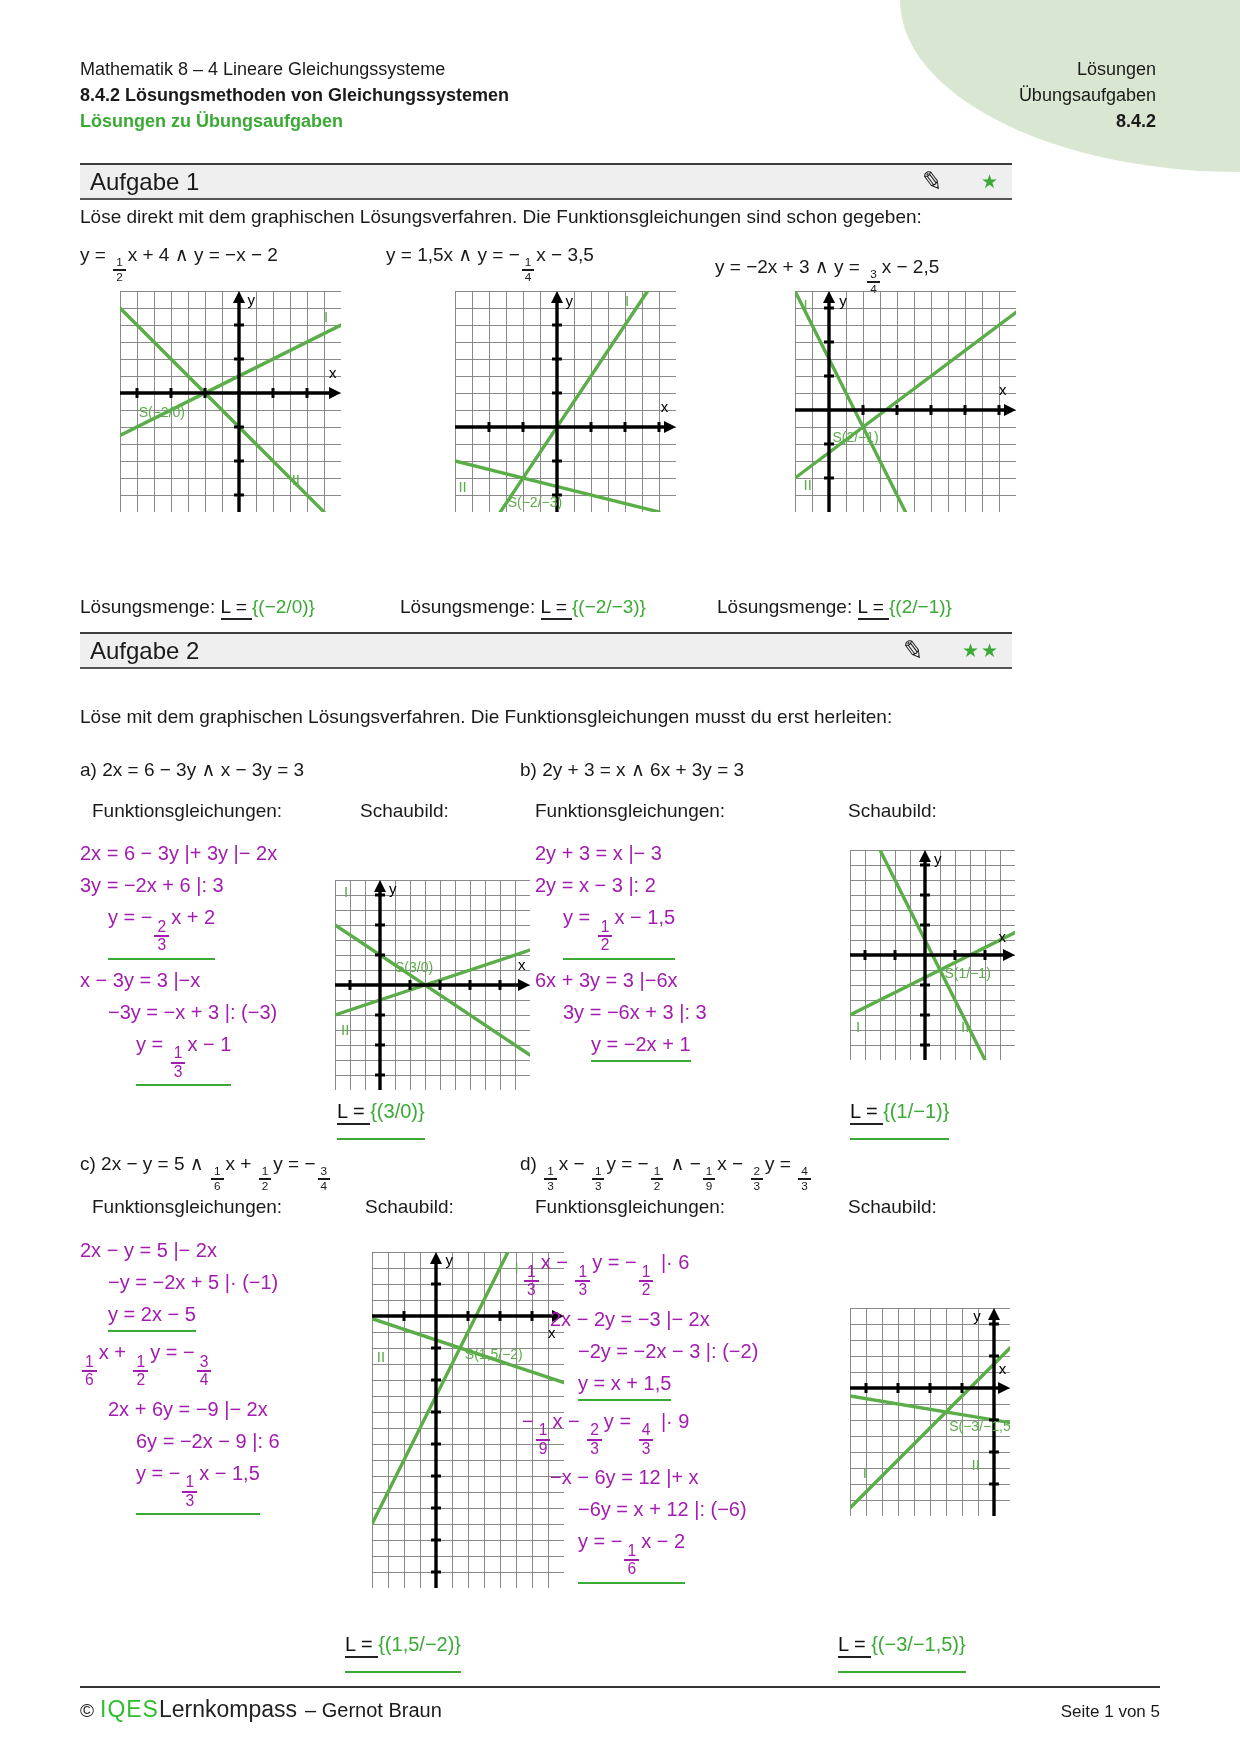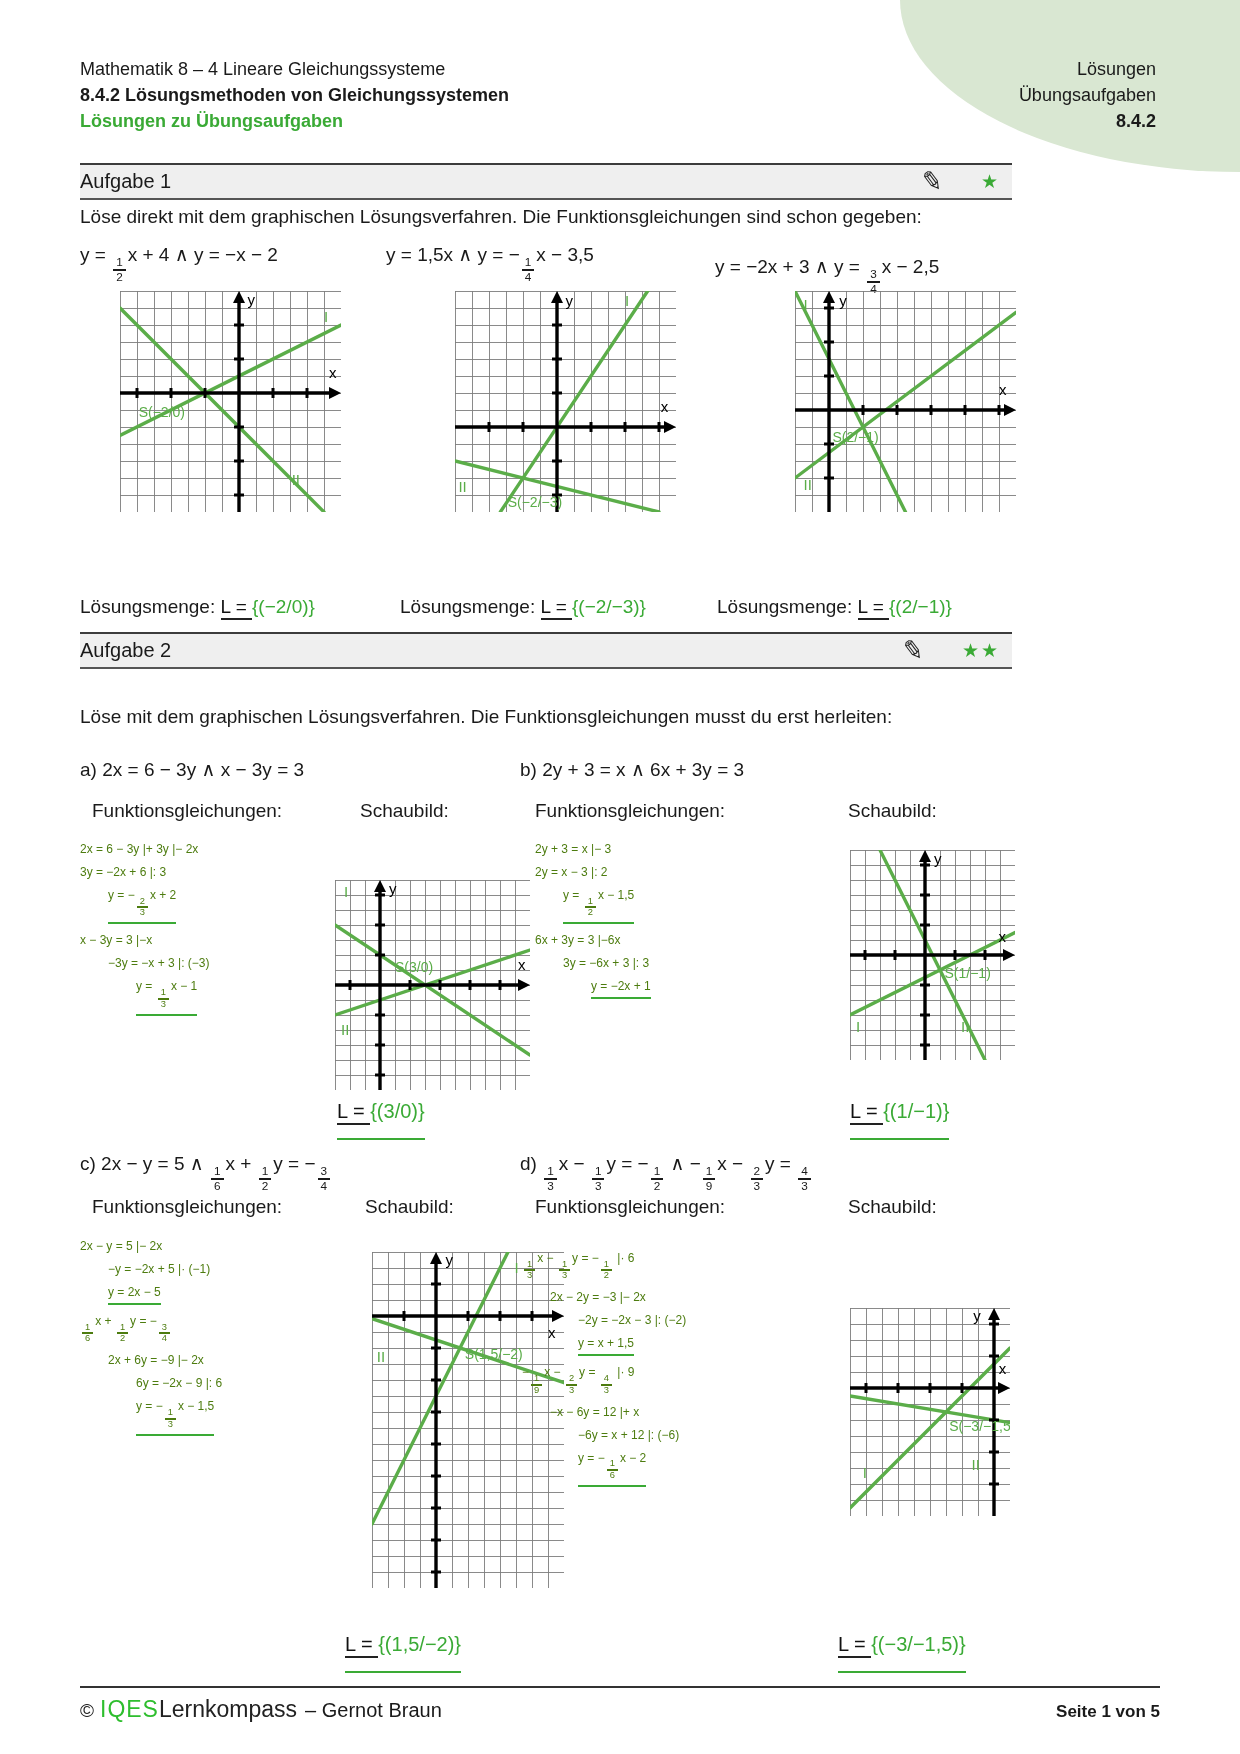--- a/index.html
+++ b/index.html
@@ -10,52 +10,52 @@
   .blob{top:0;right:0;width:340px;height:172px;background:#d9e7d2;border-bottom-left-radius:100% 100%;}
   .corner-text{top:56px;right:84px;text-align:right;font-size:18px;line-height:26px;}
   .corner-text .b{font-weight:bold;}
   
   .hdr{left:80px;top:56px;font-size:18px;line-height:26px;}
   .hdr .l2{font-weight:bold;}
   .hdr .l3{font-weight:bold;color:#3aaa35;}
   
   .bar{left:80px;width:932px;height:37px;background:#efefef;border-top:2px solid #3c3c3c;
        border-bottom:2px solid #555;box-sizing:border-box;display:flex;align-items:center;}
-  .bar .t{font-size:20px;flex:1;}
+  .bar .t{font-size:24px;padding-left:10px;flex:1;}
   .bar .pencil{font-size:26px;color:#222;transform:rotate(8deg);margin-right:38px;}
   .bar .stars{color:#3aaa35;font-size:19px;letter-spacing:2px;margin-right:12px;white-space:nowrap;}
   .instr{left:80px;font-size:19px;}
   .eq{font-size:19px;}
   .eq .frac,.part-h .frac{font-size:0.62em;}
   .frac{display:inline-flex;flex-direction:column;text-align:center;vertical-align:-0.45em;
         line-height:1.05;margin:0 2px;}
   .frac .fn{padding:0 3px;border-bottom:2px solid currentColor;}
   .frac .fd{padding:0 3px;}
   .sol{font-size:19px;white-space:nowrap;}
   .pfx{color:#111;border-bottom:2px solid #222;padding-bottom:1px;}
   .val{color:#3aaa35;}
   .ulwrap{border-bottom:2px solid #3aaa35;padding-bottom:16px;width:fit-content;}
   .part-h{font-size:19px;}
   .colhead{font-size:19px;}
-  .steps{color:#4d7c0f;font-size:12px;}
+  .steps{color:#a21caf;font-size:20px;}
   .step{margin:9px 0;width:fit-content;}
   .step .frac{font-size:0.78em;vertical-align:-0.5em;}
   .step.ul{border-bottom:2px solid #3aaa35;padding-bottom:4px;}
   .step.i1{margin-left:28px;}
   .step.i2{margin-left:56px;}
   .result{font-size:20px;}
   .graph svg{display:block;}
   
   .footline{left:80px;right:80px;border-top:2px solid #333;}
   .foot{left:80px;right:80px;display:flex;align-items:baseline;}
   .foot .cc{font-size:19px;margin-right:6px;}
   .foot .iqes{color:#2ebe2e;font-size:23px;letter-spacing:1px;}
   .foot .lk{color:#222;font-size:23px;}
   .foot .auth{font-size:20px;margin-left:8px;}
-  .foot .pg{margin-left:auto;font-size:17px;font-weight:bold;}
+  .foot .pg{margin-left:auto;font-size:17px;}
 </style>
 </head>
 <body>
 
 <div class="abs blob"></div>
 <div class="abs corner-text">
   <div>Lösungen</div>
   <div>Übungsaufgaben</div>
   <div class="b">8.4.2</div>
 </div>

